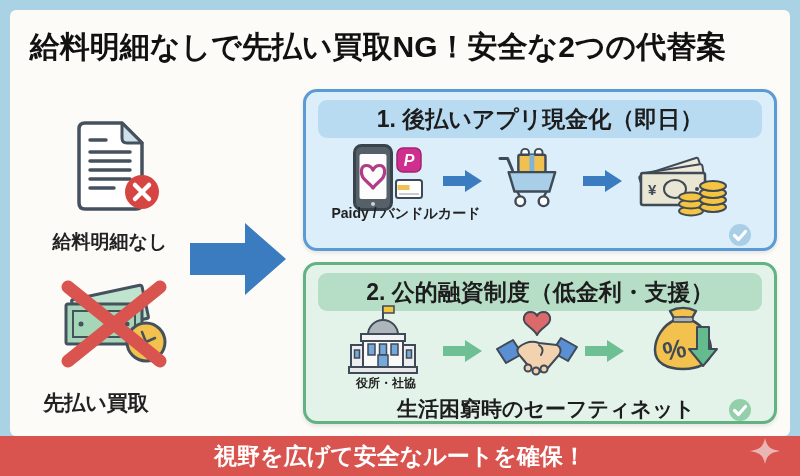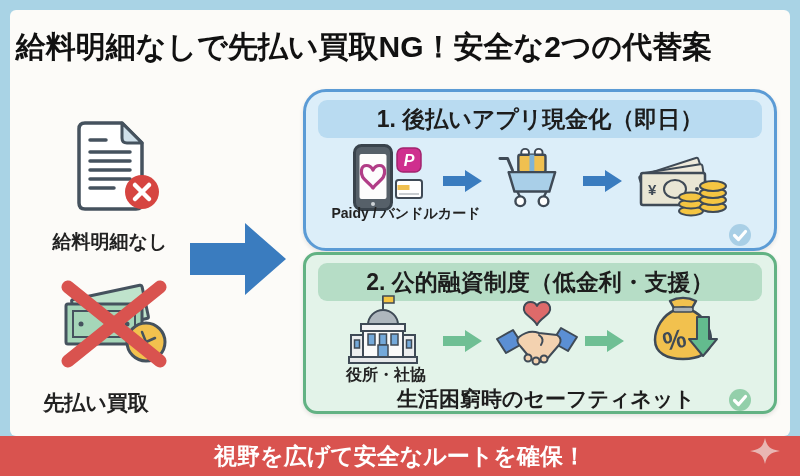--- a/index.html
+++ b/index.html
@@ -7,34 +7,34 @@
     --arrow-blue:#3a7cbf; --box1-border:#5b9bd5; --box1-bg:#dceef9; --box1-header-bg:#b9dbf1;
     --box2-border:#62b283; --box2-bg:#e3f3e9; --box2-header-bg:#b6ddc6; --arrow-green:#6fbf94;
     --check-blue:#a9cfe6; --check-green:#93cfaa; --error-red:#d64541; --cross-red:#d9534f;
     --banner-bg:#d9534f; --banner-text:#ffffff;
   }
   html,body{margin:0;padding:0;}
   body{font-family:"Liberation Sans","DejaVu Sans",sans-serif;}
   .canvas{position:relative;width:800px;height:476px;background:var(--frame);overflow:hidden;}
   .card{position:absolute;left:10px;top:10px;width:780px;height:426px;background:var(--card-bg);border-radius:6px;}
   .abs{position:absolute;}
-  .title{left:2px;top:27px;width:724px;text-align:center;font-size:30px;font-weight:bold;color:var(--title-text);letter-spacing:0;}
+  .title{left:16px;top:27px;width:724px;text-align:center;font-size:30px;font-weight:bold;color:var(--title-text);letter-spacing:0;}
   .caption{font-weight:bold;color:#222;text-align:center;margin-top:16px;}
   .payslip-caption{left:20px;top:213px;width:180px;font-size:19px;line-height:26px;}
   .prepaid-caption{left:6px;top:373px;width:180px;font-size:21px;}
   .opt-box{width:474px;height:162px;border:3px solid;border-radius:14px;box-sizing:border-box;box-shadow:0 2px 4px rgba(0,0,0,0.10);}
-  .opt1{left:303px;top:89px;background:var(--box1-bg);border-color:var(--box1-border);border-radius:23px;}
-  .opt2{left:303px;top:252px;background:var(--box2-bg);border-color:var(--box2-border);}
+  .opt1{left:303px;top:89px;background:var(--box1-bg);border-color:var(--box1-border);}
+  .opt2{left:303px;top:262px;background:var(--box2-bg);border-color:var(--box2-border);}
   .opt-header{position:absolute;left:12px;right:12px;top:8px;height:38px;border-radius:9px;display:flex;align-items:center;justify-content:center;font-size:23px;font-weight:bold;color:#1d1d1d;}
   .opt1 .opt-header{background:var(--box1-header-bg);}
   .opt2 .opt-header{background:var(--box2-header-bg);}
   .opt-note{position:absolute;left:40px;width:400px;text-align:center;font-size:21px;font-weight:bold;color:#1d1d1d;}
   .small-label{position:absolute;text-align:center;font-weight:bold;color:#222;}
   .apps-label{left:20px;top:113px;width:160px;font-size:14px;}
-  .inst-label{left:10px;top:110px;width:140px;font-size:16px;}
+  .inst-label{left:10px;top:110px;width:140px;font-size:12px;}
   .benefit-label{left:306px;top:110px;width:150px;font-size:16px;}
   .banner{left:0;top:436px;width:800px;height:40px;background:var(--banner-bg);display:flex;align-items:center;justify-content:center;}
   .banner-text{color:var(--banner-text);font-size:23px;font-weight:bold;}
   svg{display:block;}
   svg text{font-family:"Liberation Sans","DejaVu Sans",sans-serif;}
 </style>
 </head>
 <body>
 
 <div class="canvas">

